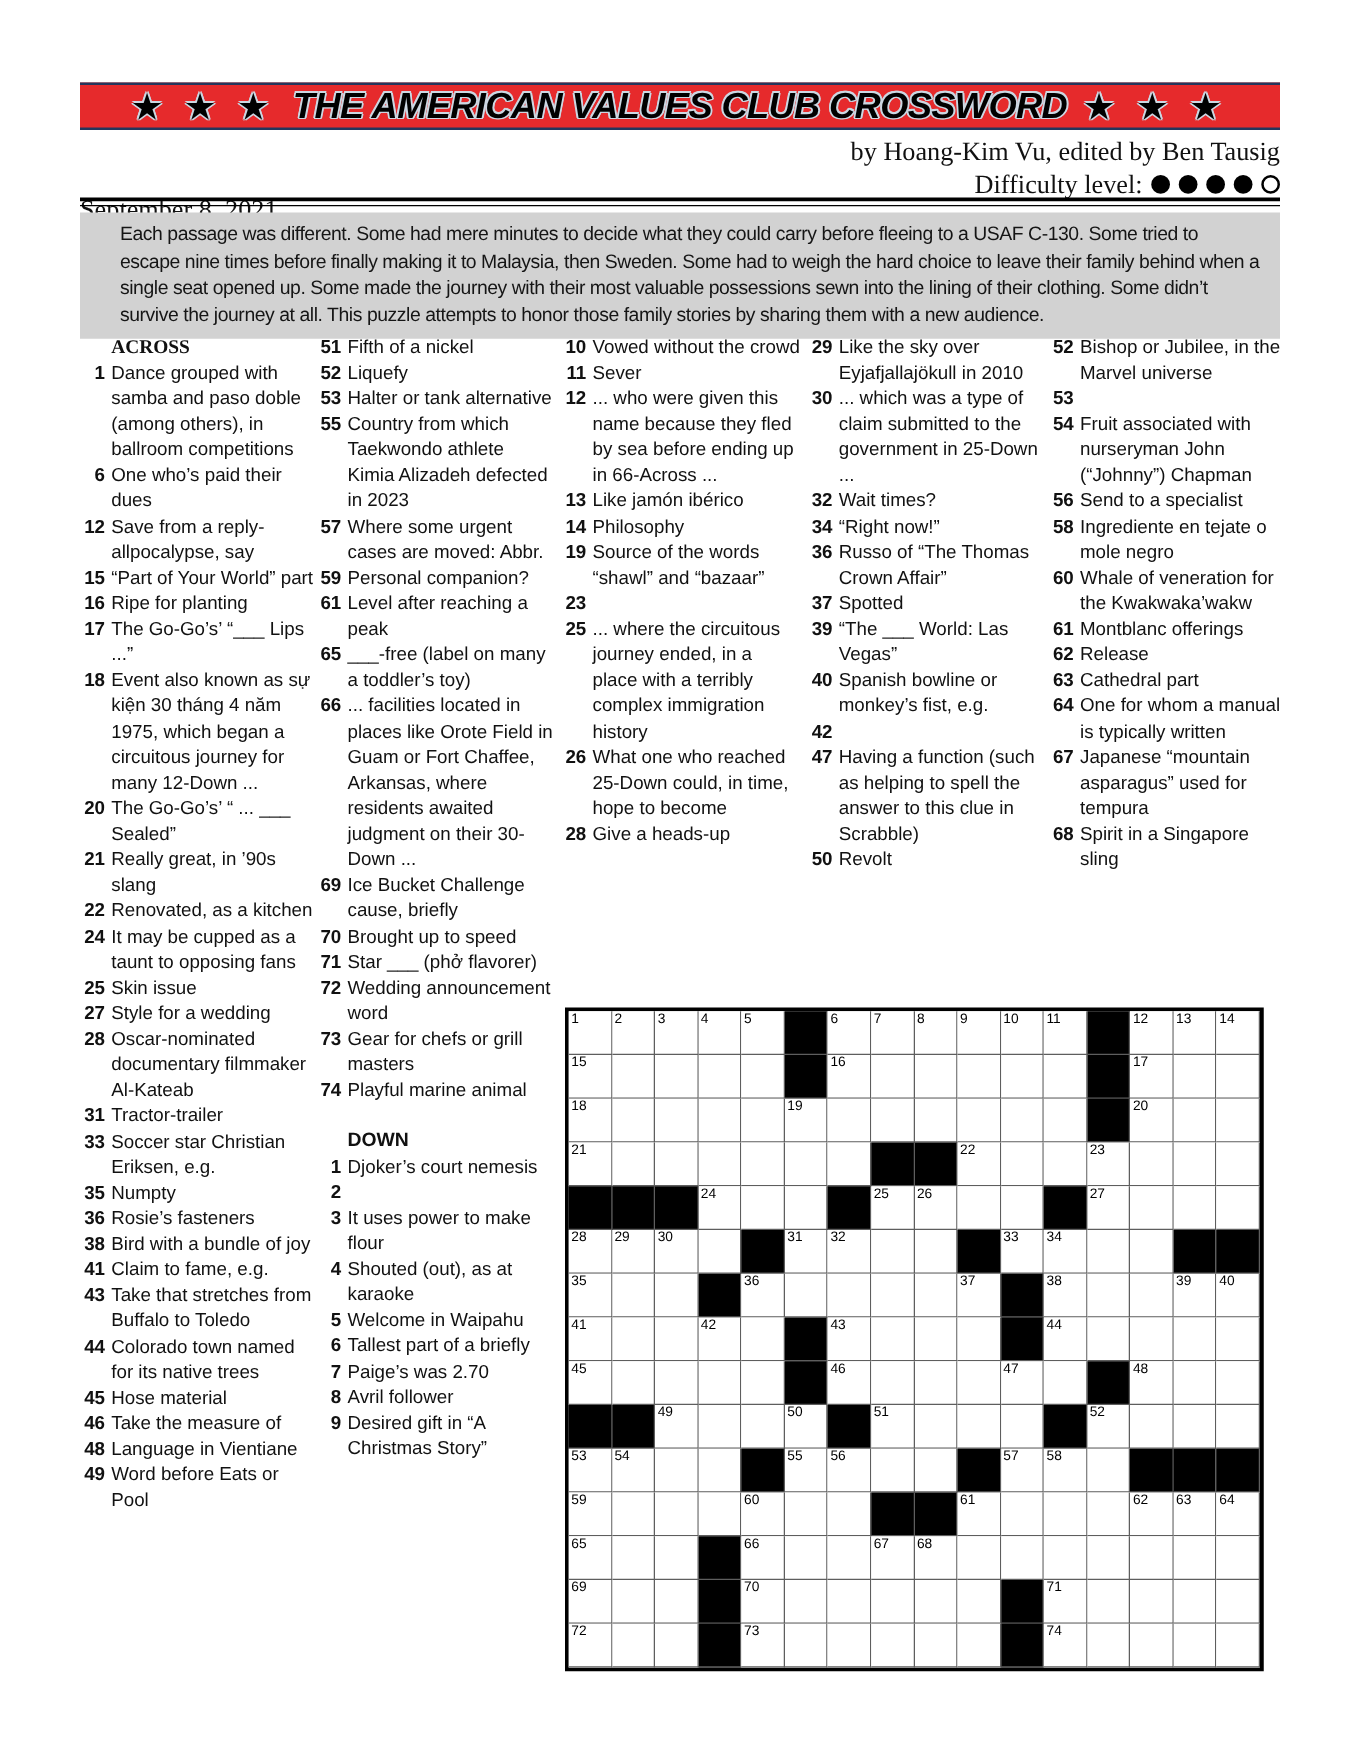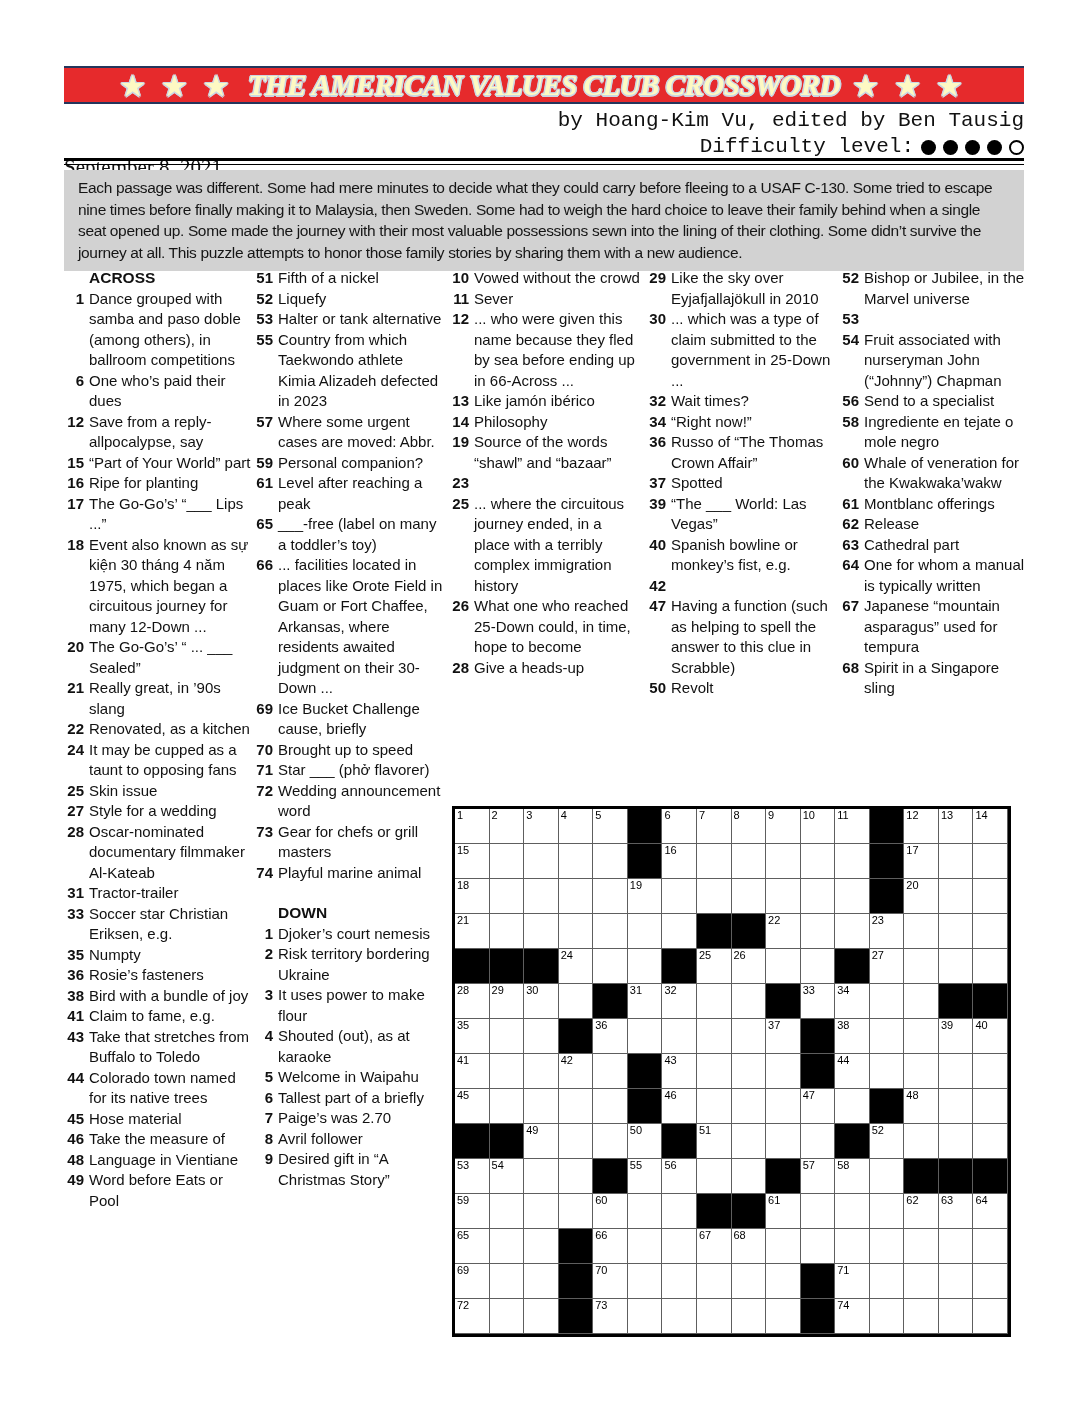--- a/index.html
+++ b/index.html
@@ -9,56 +9,56 @@
     -webkit-font-smoothing:antialiased;
   }
 
   
   .banner{
     position:absolute;left:64px;top:66px;width:960px;height:38px;
     background:#e62a2c;border-top:2px solid #24365c;border-bottom:2px solid #24365c;
     display:flex;align-items:center;justify-content:center;box-sizing:border-box;
   }
   .banner-text{
-    font-family:Liberation Serif, serif;
+    font-family:Liberation Sans, sans-serif;
     font-weight:bold;font-style:italic;font-size:29px;letter-spacing:-0.5px;
-    color:#fef9c3;white-space:nowrap;
+    color:#000000;white-space:nowrap;
     text-shadow:
       -1.5px 0 #ccd7e2, 1.5px 0 #ccd7e2, 0 -1.5px #ccd7e2, 0 1.5px #ccd7e2,
       -1px -1px #ccd7e2, 1px 1px #ccd7e2, -1px 1px #ccd7e2, 1px -1px #ccd7e2;
   }
   .banner-stars{margin:0 14px;font-style:normal;font-size:26px;letter-spacing:6px;}
 
   
   .pub-left{position:absolute;left:64px;top:108px;font-family:"Liberation Serif",serif;font-size:21px;line-height:26px;margin-top:46px;}
-  .pub-right{position:absolute;right:64px;top:108px;text-align:right;font-family:Liberation Mono, monospace;font-size:21px;line-height:26px;}
+  .pub-right{position:absolute;right:64px;top:108px;text-align:right;font-family:Liberation Serif, serif;font-size:21px;line-height:26px;}
   .diff-row{display:flex;align-items:center;justify-content:flex-end;gap:5px;}
   .dot{width:15px;height:15px;border-radius:50%;box-sizing:border-box;display:inline-block;margin-left:2px;}
   .dot.filled{background:#000;}
   .dot.empty{border:2px solid #000;background:#fff;}
 
   .rule-thick{position:absolute;left:64px;top:158px;width:960px;border-top:3px solid #000;}
   .rule-thin{position:absolute;left:64px;top:164px;width:960px;border-top:1px solid #000;}
 
   
   .intro{
     position:absolute;left:64px;top:170px;width:960px;box-sizing:border-box;
-    background:#d2d2d2;padding:7px 14px 8px 14px;
+    background:#d2d2d2;padding:7px 14px 8px 32px;
     font-size:15.5px;letter-spacing:-0.35px;line-height:21.5px;color:#151515;
   }
 
   
   .clue-col{position:absolute;top:268px;width:192px;font-size:15px;line-height:20.5px;}
   .clue-col.c1{left:63px;}
   .clue-col.c2{left:252px;}
   .clue-col.c3{left:448px;}
   .clue-col.c4{left:645px;}
   .clue-col.c5{left:838px;}
   .clue-header{font-weight:bold;font-size:15.5px;margin-left:26px;margin-top:20px;}
-  .clue-header:first-child{margin-top:0;}
+  .clue-header:first-child{margin-top:0;font-family:Liberation Serif, serif;}
   .clue{display:flex;}
   .clue-num{flex:none;width:21px;text-align:right;font-weight:bold;padding-right:5px;}
   .clue-text{flex:1;}
 
   
   .grid{
     position:absolute;left:452px;top:806px;width:559px;height:531px;box-sizing:border-box;
     border:3px solid #000;background:#fff;
     display:grid;grid-template-columns:repeat(16,1fr);grid-template-rows:repeat(15,1fr);
   }
@@ -267,21 +267,20 @@
         <span class="clue-num">74</span>
         <span class="clue-text">Playful marine animal</span>
       </div>
       <div class="clue-header">DOWN</div>
       <div class="clue">
         <span class="clue-num">1</span>
         <span class="clue-text">Djoker’s court nemesis</span>
       </div>
       <div class="clue">
         <span class="clue-num">2</span>
-        <span class="clue-text">Risk territory bordering Ukraine</span>
       </div>
       <div class="clue">
         <span class="clue-num">3</span>
         <span class="clue-text">It uses power to make flour</span>
       </div>
       <div class="clue">
         <span class="clue-num">4</span>
         <span class="clue-text">Shouted (out), as at karaoke</span>
       </div>
       <div class="clue">

